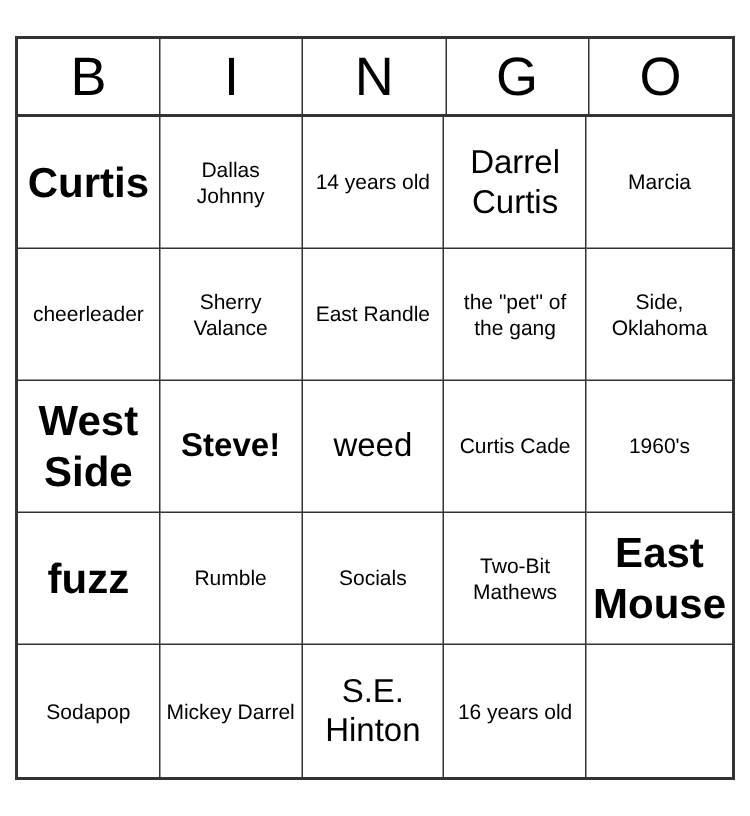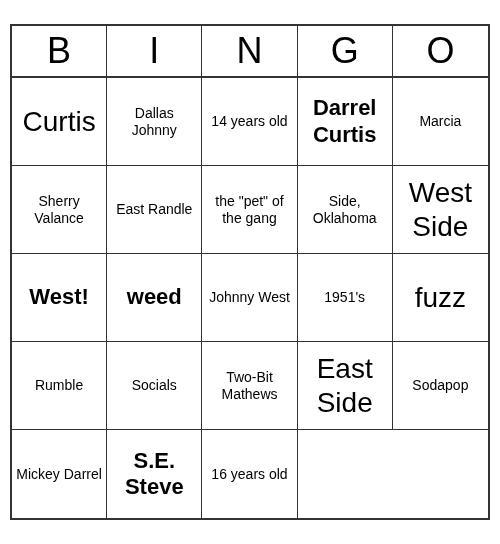--- a/index.html
+++ b/index.html
@@ -48,25 +48,25 @@
       line-height: 1.2;
     }
     .bingo-cell:nth-child(5n) {
       border-right: none;
     }
     .bingo-grid .bingo-cell:nth-child(n+21) {
       border-bottom: none;
     }
     .bingo-cell.large-text {
       font-size: 22px;
-      font-weight: bold;
+      font-weight: normal;
     }
     .bingo-cell.xlarge-text {
       font-size: 28px;
-      font-weight: normal;
+      font-weight: bold;
     }
     .bingo-cell.free {
       font-size: 22px;
       font-weight: bold;
     }
   </style>
 </head>
 <body>
 
 <div class="bingo-card">
@@ -76,32 +76,33 @@
       <div class="bingo-header-cell">N</div>
       <div class="bingo-header-cell">G</div>
       <div class="bingo-header-cell">O</div>
     </div>
   <div class="bingo-grid">
   <div class="bingo-cell xlarge-text">Curtis</div>
       <div class="bingo-cell">Dallas Johnny</div>
       <div class="bingo-cell">14 years old</div>
       <div class="bingo-cell large-text">Darrel Curtis</div>
       <div class="bingo-cell">Marcia</div>
+      <div class="bingo-cell">cheerleader</div>
       <div class="bingo-cell">Sherry Valance</div>
       <div class="bingo-cell">East Randle</div>
       <div class="bingo-cell">the "pet" of the gang</div>
       <div class="bingo-cell">Side, Oklahoma</div>
       <div class="bingo-cell xlarge-text">West Side</div>
-      <div class="bingo-cell free">West!</div>
+      <div class="bingo-cell free">Steve!</div>
       <div class="bingo-cell large-text">weed</div>
-      <div class="bingo-cell">Johnny West</div>
-      <div class="bingo-cell">1951's</div>
+      <div class="bingo-cell">Curtis Cade</div>
+      <div class="bingo-cell">1960's</div>
       <div class="bingo-cell xlarge-text">fuzz</div>
       <div class="bingo-cell">Rumble</div>
       <div class="bingo-cell">Socials</div>
       <div class="bingo-cell">Two-Bit Mathews</div>
-      <div class="bingo-cell xlarge-text">East Side</div>
+      <div class="bingo-cell xlarge-text">East Mouse</div>
       <div class="bingo-cell">Sodapop</div>
       <div class="bingo-cell">Mickey Darrel</div>
-      <div class="bingo-cell large-text">S.E. Steve</div>
+      <div class="bingo-cell large-text">S.E. Hinton</div>
       <div class="bingo-cell">16 years old</div>
     </div>
 </div>
 
 </body></html>

